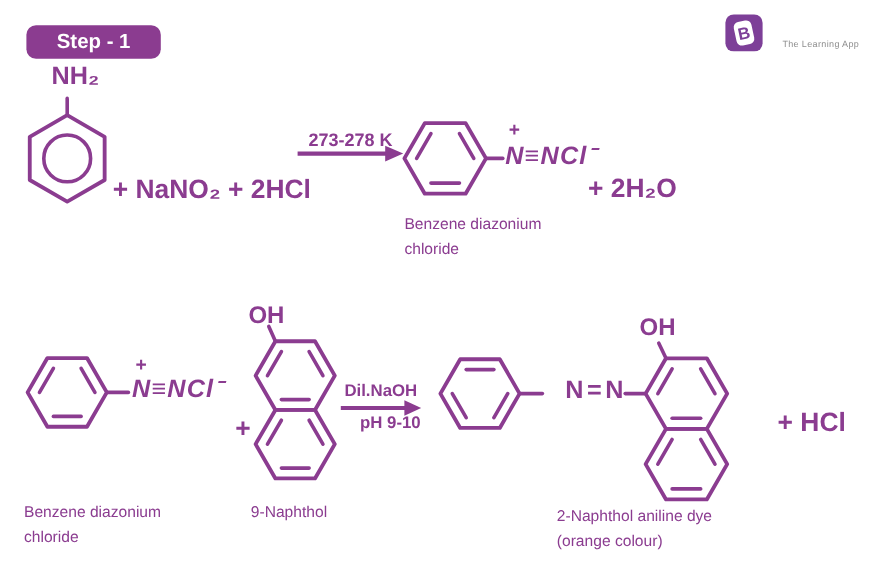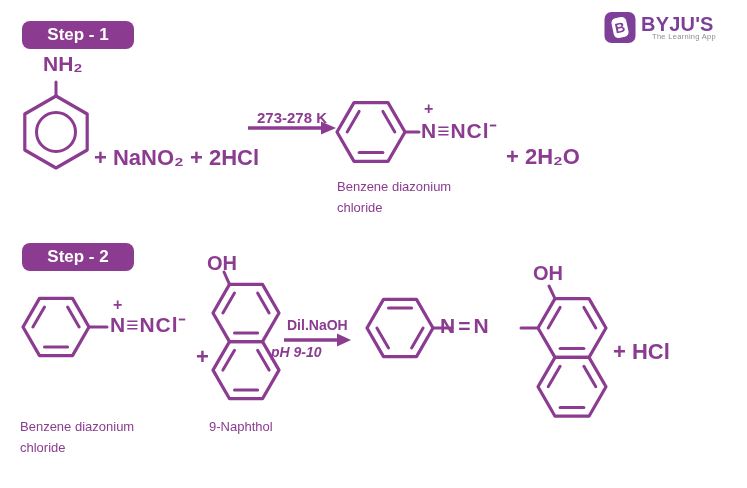--- a/index.html
+++ b/index.html
@@ -9,21 +9,21 @@
   }
   .txt{position:absolute;color:#8b3c90;line-height:1;white-space:nowrap;}
   .b{font-weight:bold;text-align:center;}
   .f21{font-size:21px;}
   .f20{font-size:20px;}
   .f19{font-size:22px;margin-top:28px;}
   .f16{font-size:16px;}
   .f14{font-size:14px;}
   .f12{font-size:15px;}
   .lbl{font-size:13px;line-height:21px;}
-  .ls{letter-spacing:1px;}
+  .ls{letter-spacing:1px;font-style:italic;}
   .ls3{letter-spacing:3px;}
   .step-badge{
     position:absolute;left:22px;width:112px;height:28px;background:#8b3c90;
     border-radius:8px;color:#ffffff;font-weight:bold;font-size:17px;
     display:flex;align-items:center;justify-content:center;
   }
   #structures{position:absolute;left:0;top:0;}
   #structures path,#structures polygon.ring,#structures line,#structures circle{
     stroke:#8b3c90;fill:none;
   }
@@ -105,54 +105,56 @@
       <line class="inner" x1="583.9" y1="307.4" x2="595.8" y2="328"></line>
       <line class="inner" x1="583.9" y1="348.6" x2="560.1" y2="348.6"></line>
       <line class="inner" x1="548.2" y1="386.8" x2="560.1" y2="366.2"></line>
       <line class="inner" x1="583.9" y1="366.2" x2="595.8" y2="386.8"></line>
       <line class="inner" x1="583.9" y1="407.4" x2="560.1" y2="407.4"></line>
       <line class="bond" x1="555" y1="298.6" x2="549" y2="286"></line>
     </g>
   </svg>
 
   <div class="step-badge" style="top:21px;">Step - 1</div>
-  <div class="step-badge" style="top:243px;">Step - 2</div>
 
   <div class="logo">
     <svg width="32" height="32" viewBox="0 0 32 32">
       <rect x="0.5" y="1" width="31" height="31" rx="7" fill="#7d3f98"></rect>
       <g transform="rotate(-12 16 16.5)">
         <rect x="8.5" y="6.5" width="15" height="20" rx="4.5" fill="#ffffff"></rect>
         <text x="16" y="21.5" text-anchor="middle" font-family="Liberation Sans, sans-serif" font-size="14" font-weight="bold" fill="#7d3f98">B</text>
       </g>
     </svg>
-    <div class="logo-word">BYJU'S</div>
     <div class="logo-tag">The Learning App</div>
   </div>
 
   <div class="txt b f21" style="left:43px;top:53px;">NH₂</div>
   <div class="txt b f19" style="left:94px;top:119px;">+ NaNO₂ + 2HCl</div>
   <div class="txt b f12" style="left:257px;top:110px;">273-278 K</div>
   <div class="txt b f16" style="left:424px;top:101px;">+</div>
   <div class="txt b f21 ls" style="left:421px;top:120px;">N≡NCl⁻</div>
-  <div class="txt b f19" style="left:506px;top:118px;">+ 2H₂O</div>
+  <div class="txt b f19" style="left:490px;top:118px;">+ 2H₂O</div>
   <div class="txt lbl" style="left:337px;top:176px;">
     <div>Benzene diazonium</div>
     <div>chloride</div>
   </div>
 
   <div class="txt b f16" style="left:113px;top:297px;">+</div>
   <div class="txt b f21 ls" style="left:110px;top:314px;">N≡NCl⁻</div>
   <div class="txt b f19" style="left:196px;top:318px;">+</div>
   <div class="txt b f20" style="left:207px;top:253px;font-size:20px;">OH</div>
   <div class="txt b f14" style="left:287px;top:318px;">Dil.NaOH</div>
-  <div class="txt b f14" style="left:271px;top:345px;font-style:italic;">pH 9-10</div>
-  <div class="txt b f21 ls3" style="left:440px;top:315px;">N=N</div>
+  <div class="txt b f14" style="left:300px;top:345px;">pH 9-10</div>
+  <div class="txt b f21 ls3" style="left:471px;top:315px;">N=N</div>
   <div class="txt b" style="left:533px;top:263px;font-size:20px;">OH</div>
-  <div class="txt b f19" style="left:613px;top:313px;">+ HCl</div>
+  <div class="txt b f19" style="left:648px;top:313px;">+ HCl</div>
 
   <div class="txt lbl" style="left:20px;top:416px;">
     <div>Benzene diazonium</div>
     <div>chloride</div>
   </div>
   <div class="txt lbl" style="left:209px;top:416px;">9-Naphthol</div>
+  <div class="txt lbl" style="left:464px;top:419px;">
+    <div>2-Naphthol aniline dye</div>
+    <div>(orange colour)</div>
+  </div>
 
 </div>
 
 </body></html>

